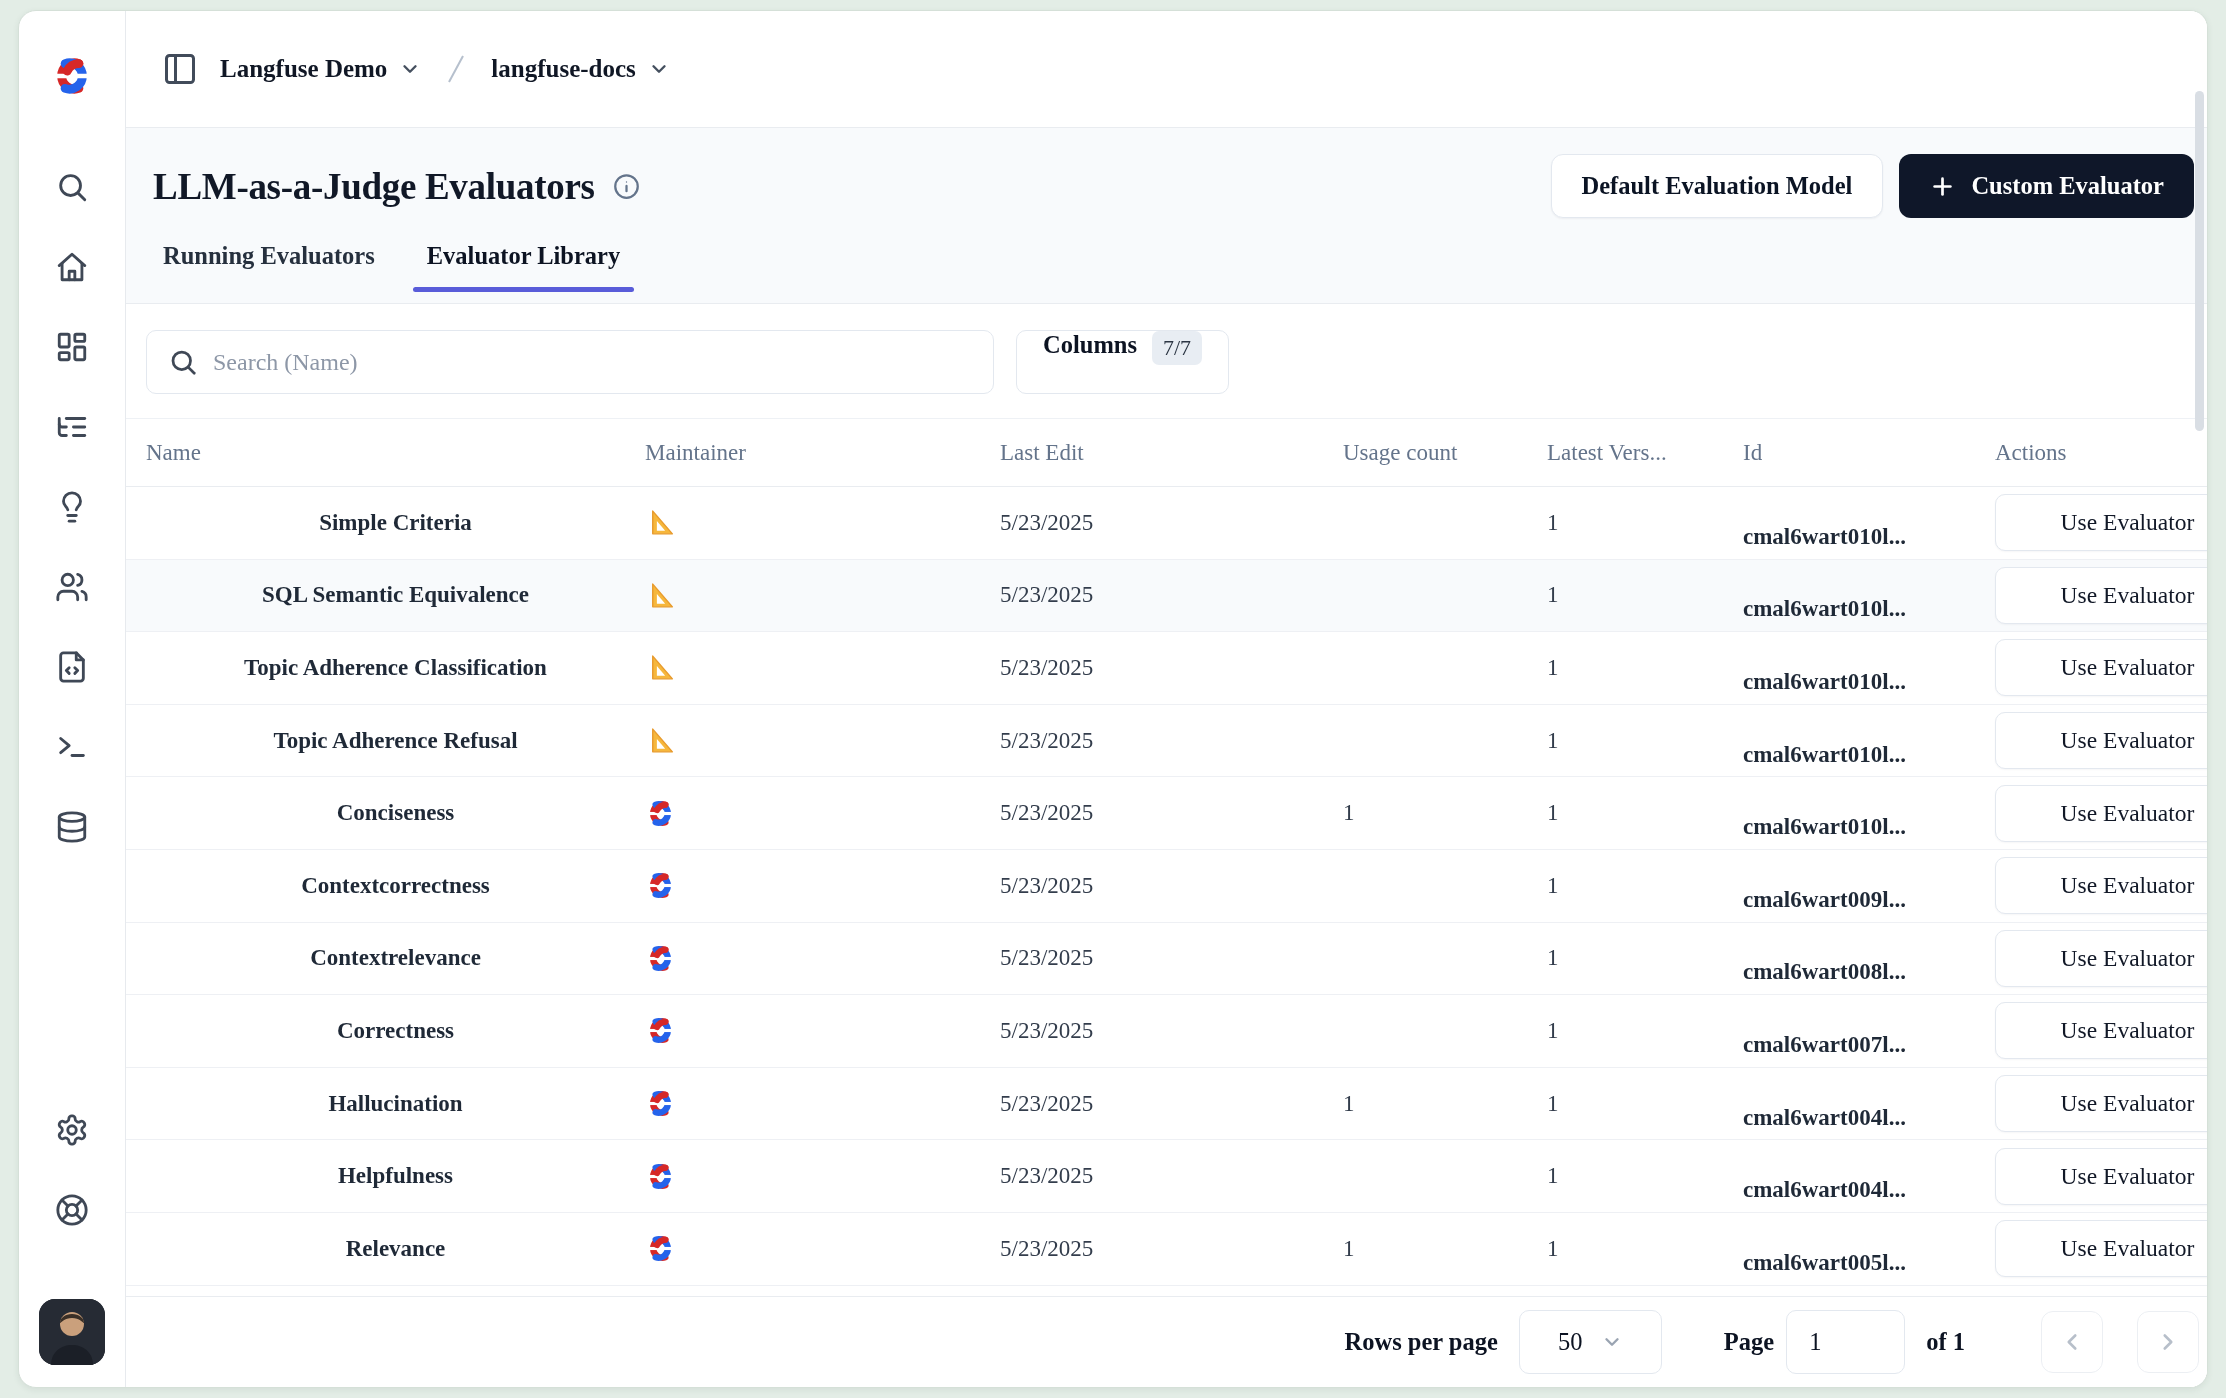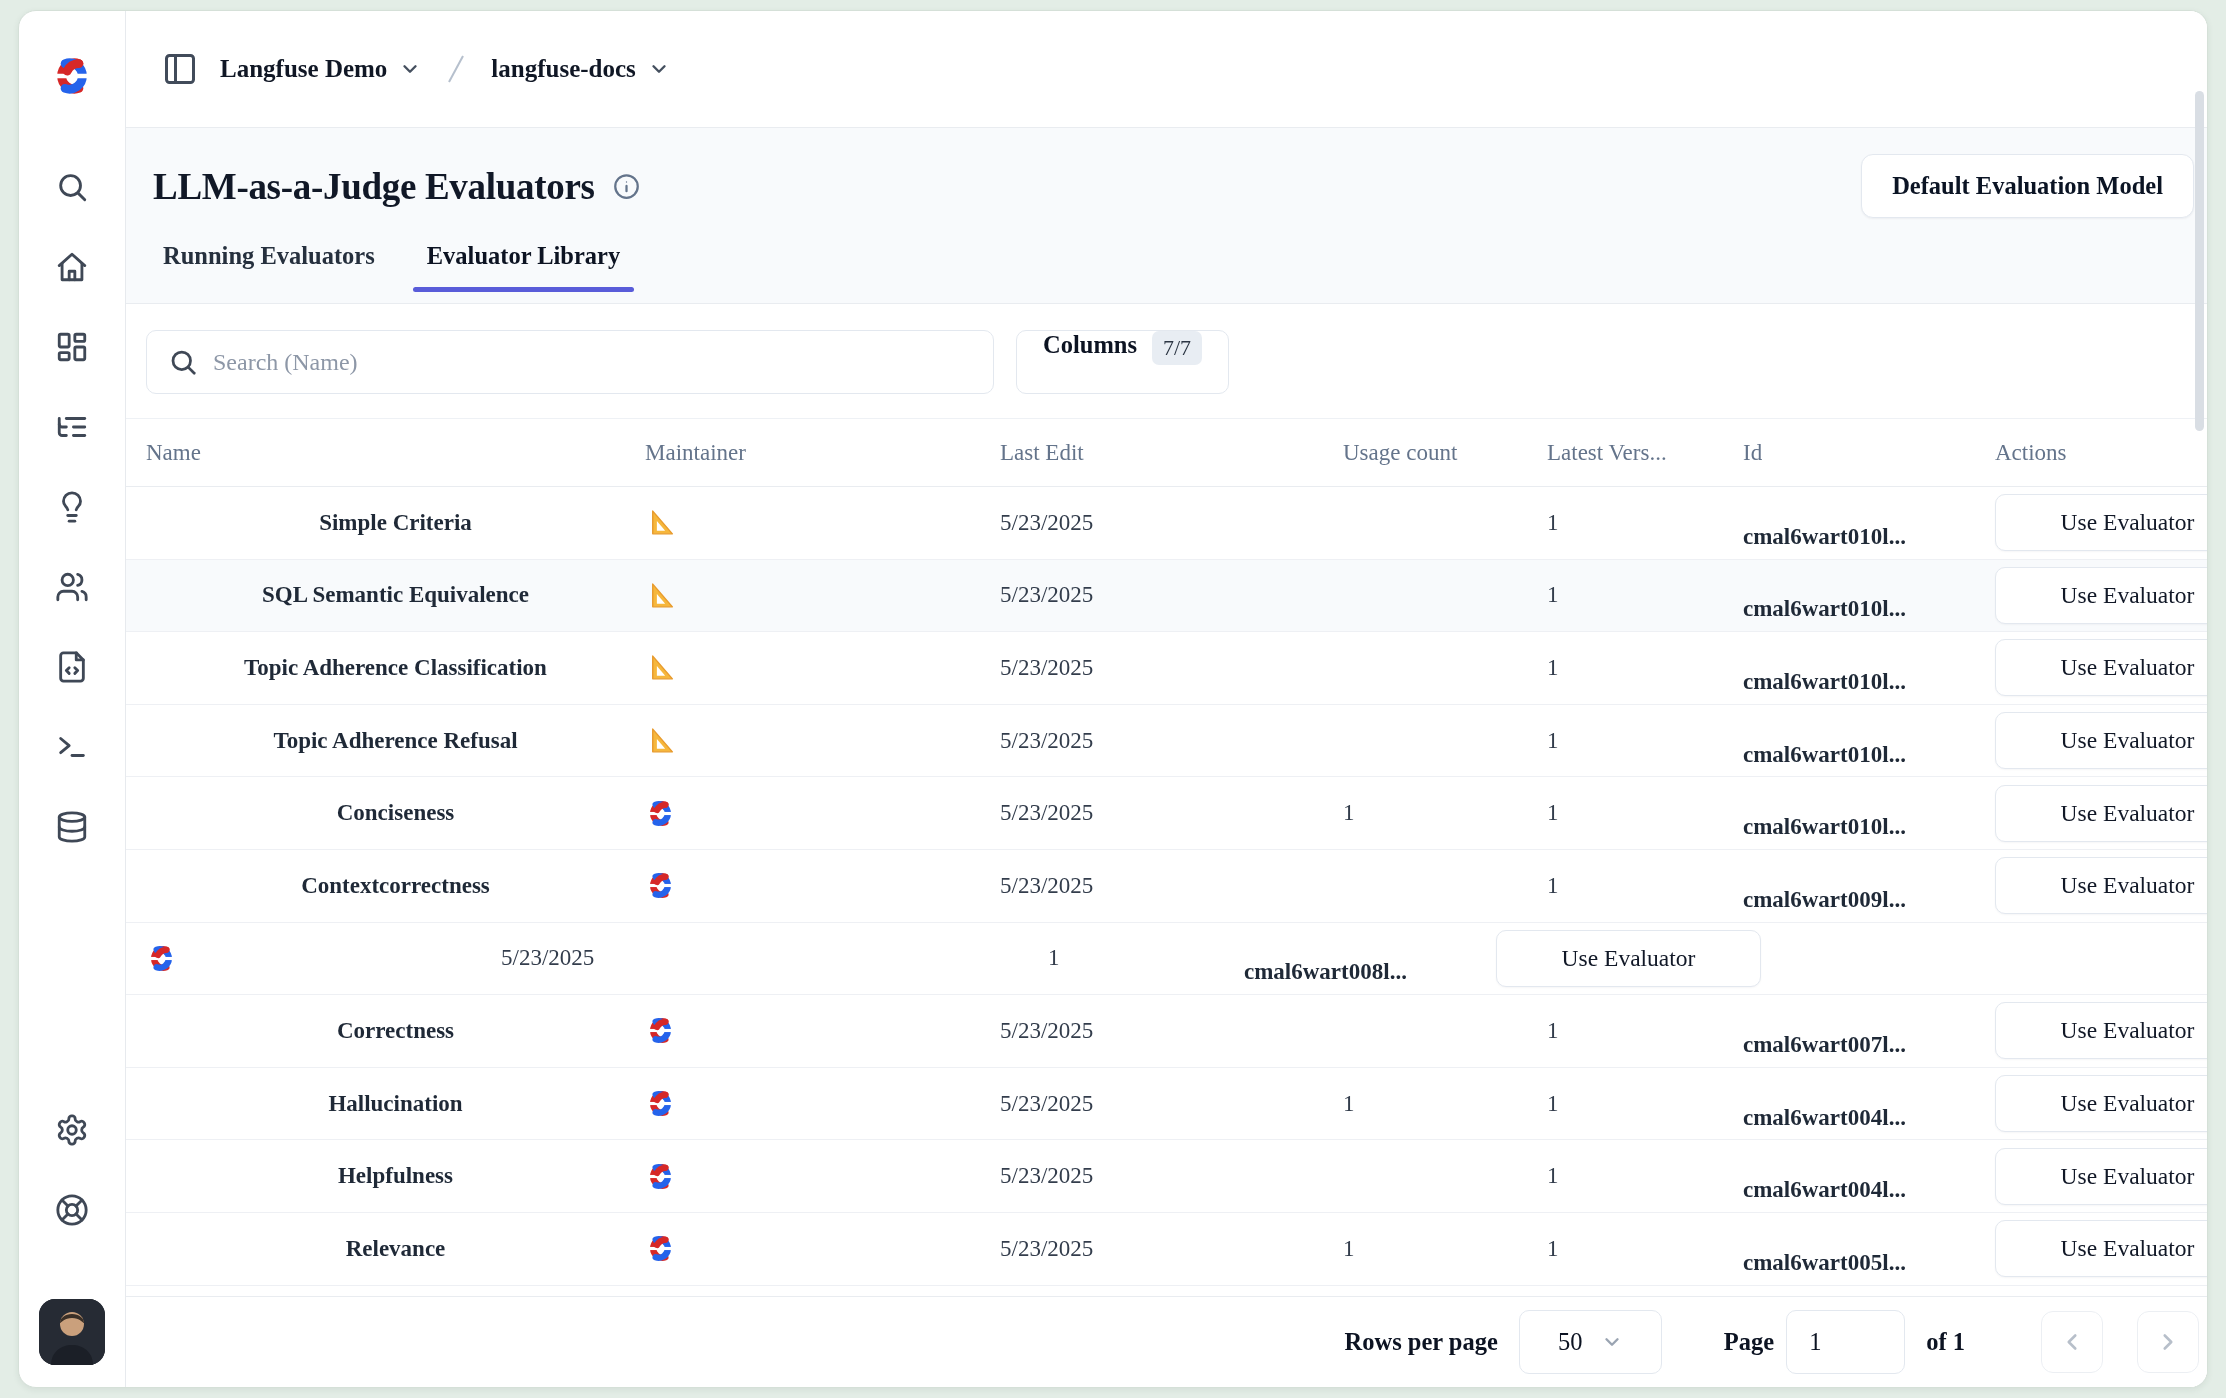--- a/index.html
+++ b/index.html
@@ -256,20 +256,27 @@
           <h1 class="page-title">LLM-as-a-Judge Evaluators</h1>
           <span class="info-ic">
             <svg viewBox="0 0 24 24">
                 <circle cx="12" cy="12" r="10"></circle>
                 <line x1="12" y1="16.2" x2="12" y2="11.5"></line>
                 <circle cx="12" cy="8" r="0.6" fill="currentColor" stroke="none"></circle>
               </svg>
             </span>
           <div class="title-actions">
             <button class="btn-light">Default Evaluation Model</button>
+            <button class="btn-dark">
+              <svg viewBox="0 0 24 24">
+                  <line x1="12" y1="5" x2="12" y2="19"></line>
+                  <line x1="5" y1="12" x2="19" y2="12"></line>
+                </svg>
+              <span>Custom Evaluator</span>
+            </button>
           </div>
         </div>
         <nav class="tabs">
           <span class="tab">Running Evaluators</span>
           <span class="tab active">Evaluator Library</span>
         </nav>
       </section>
 
       <section class="content">
         <div class="toolbar">
@@ -399,20 +406,21 @@
     </span>
     <span class="c-last">5/23/2025</span>
     <span class="c-usage"></span>
     <span class="c-vers">1</span>
     <span class="c-id">cmal6wart009l...</span>
     <span class="c-actions">
       <button class="btn-use">Use Evaluator</button>
     </span>
   </div>
               <div class="tr">
+    <span class="c-name">Contextrelevance</span>
     <span class="c-maint">
       
       <span class="m-ic"><svg viewBox="0 0 32 32" width="31" height="31">
     <path d="M21 7 A 9.5 9.5 0 1 0 21 25" fill="none" stroke="#d62828" stroke-width="6.5" stroke-linecap="round"></path>
     <path d="M11 7 A 9.5 9.5 0 1 1 11 25" fill="none" stroke="#2563eb" stroke-width="6.5" stroke-linecap="round"></path>
     <path d="M4 16 H 28" stroke="#ffffff" stroke-width="3.2"></path>
     <path d="M21 7 A 9.5 9.5 0 0 0 12.5 12.4" fill="none" stroke="#d62828" stroke-width="6.5" stroke-linecap="round"></path>
   </svg></span>
     </span>
     <span class="c-last">5/23/2025</span>

